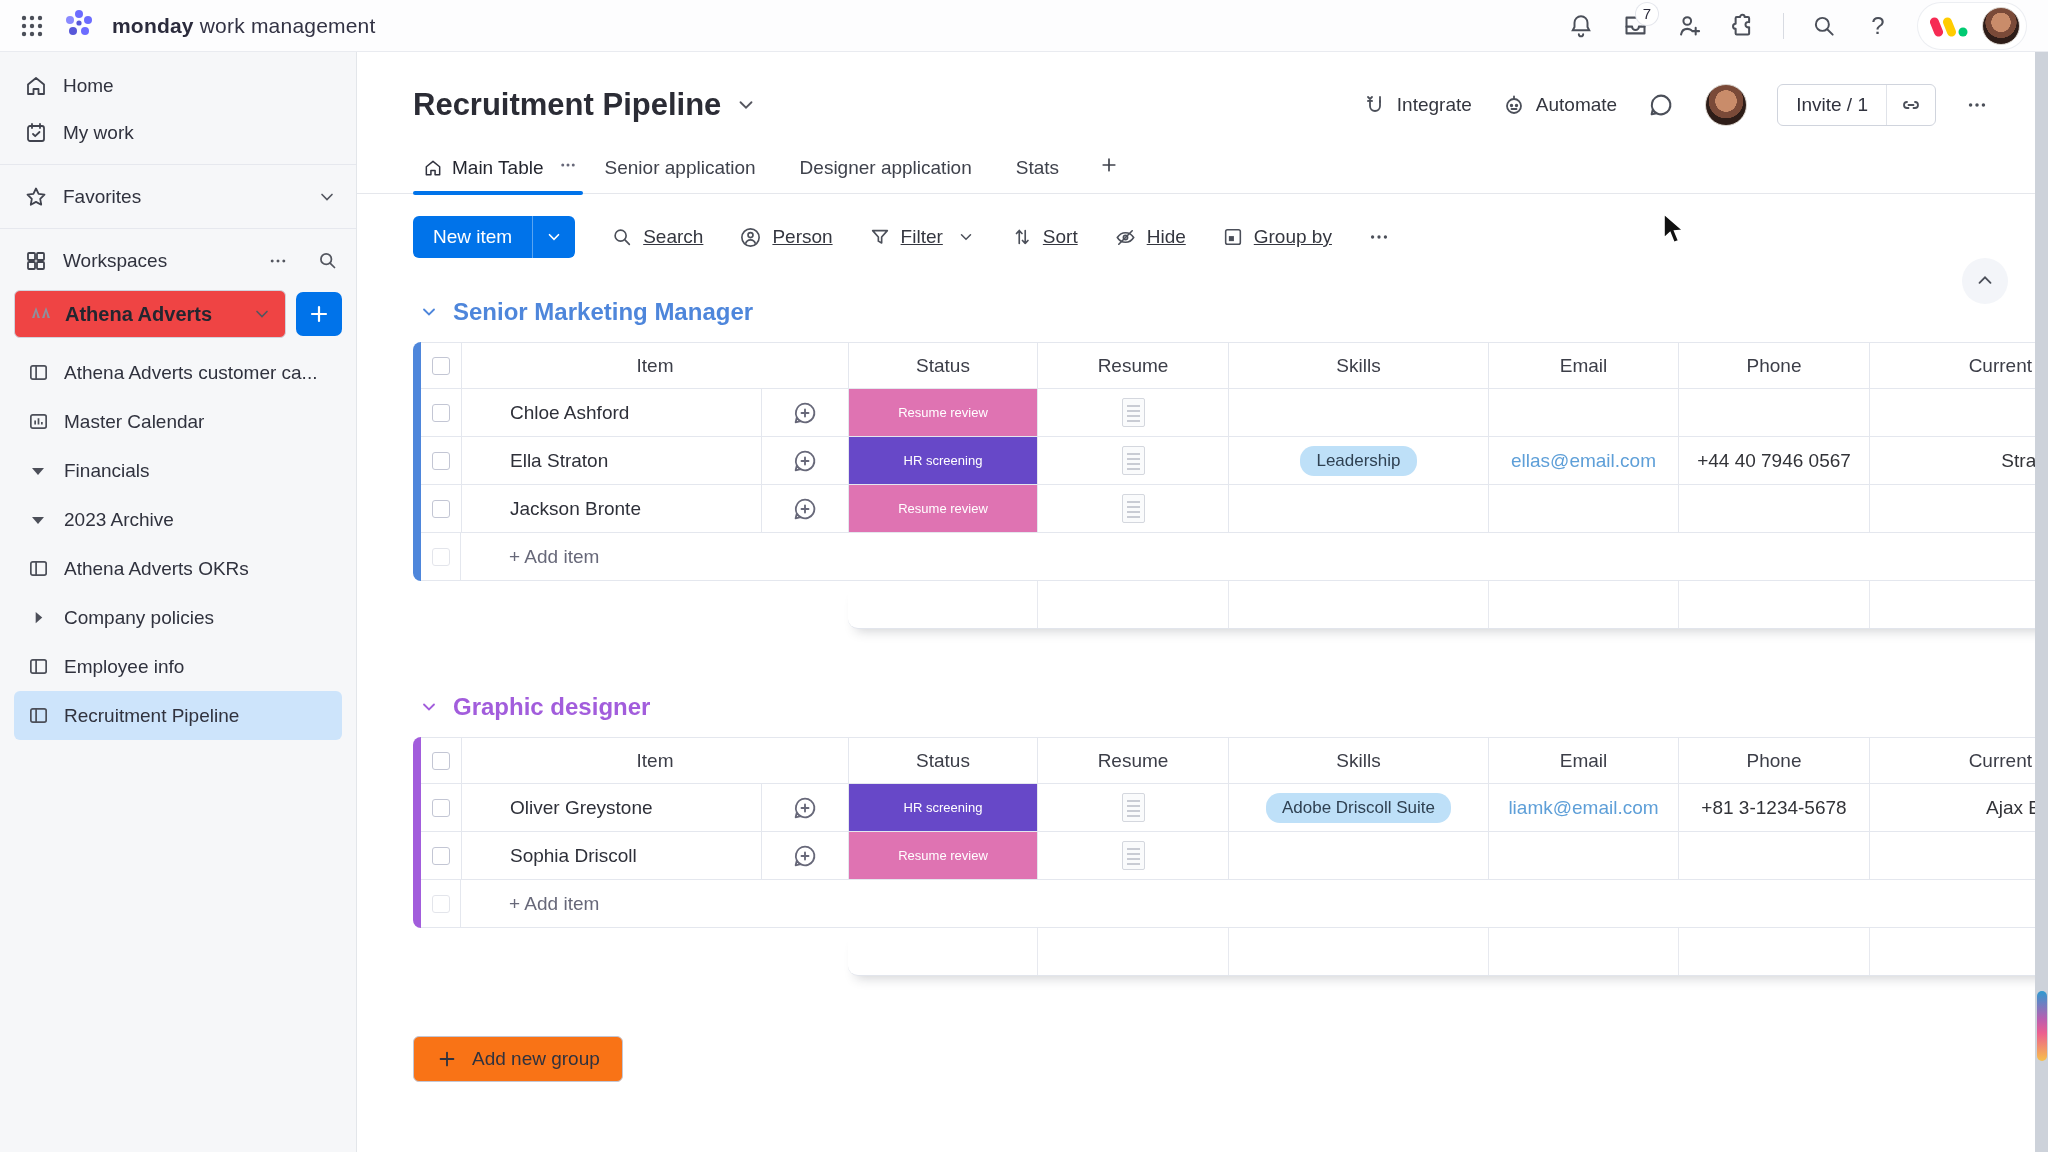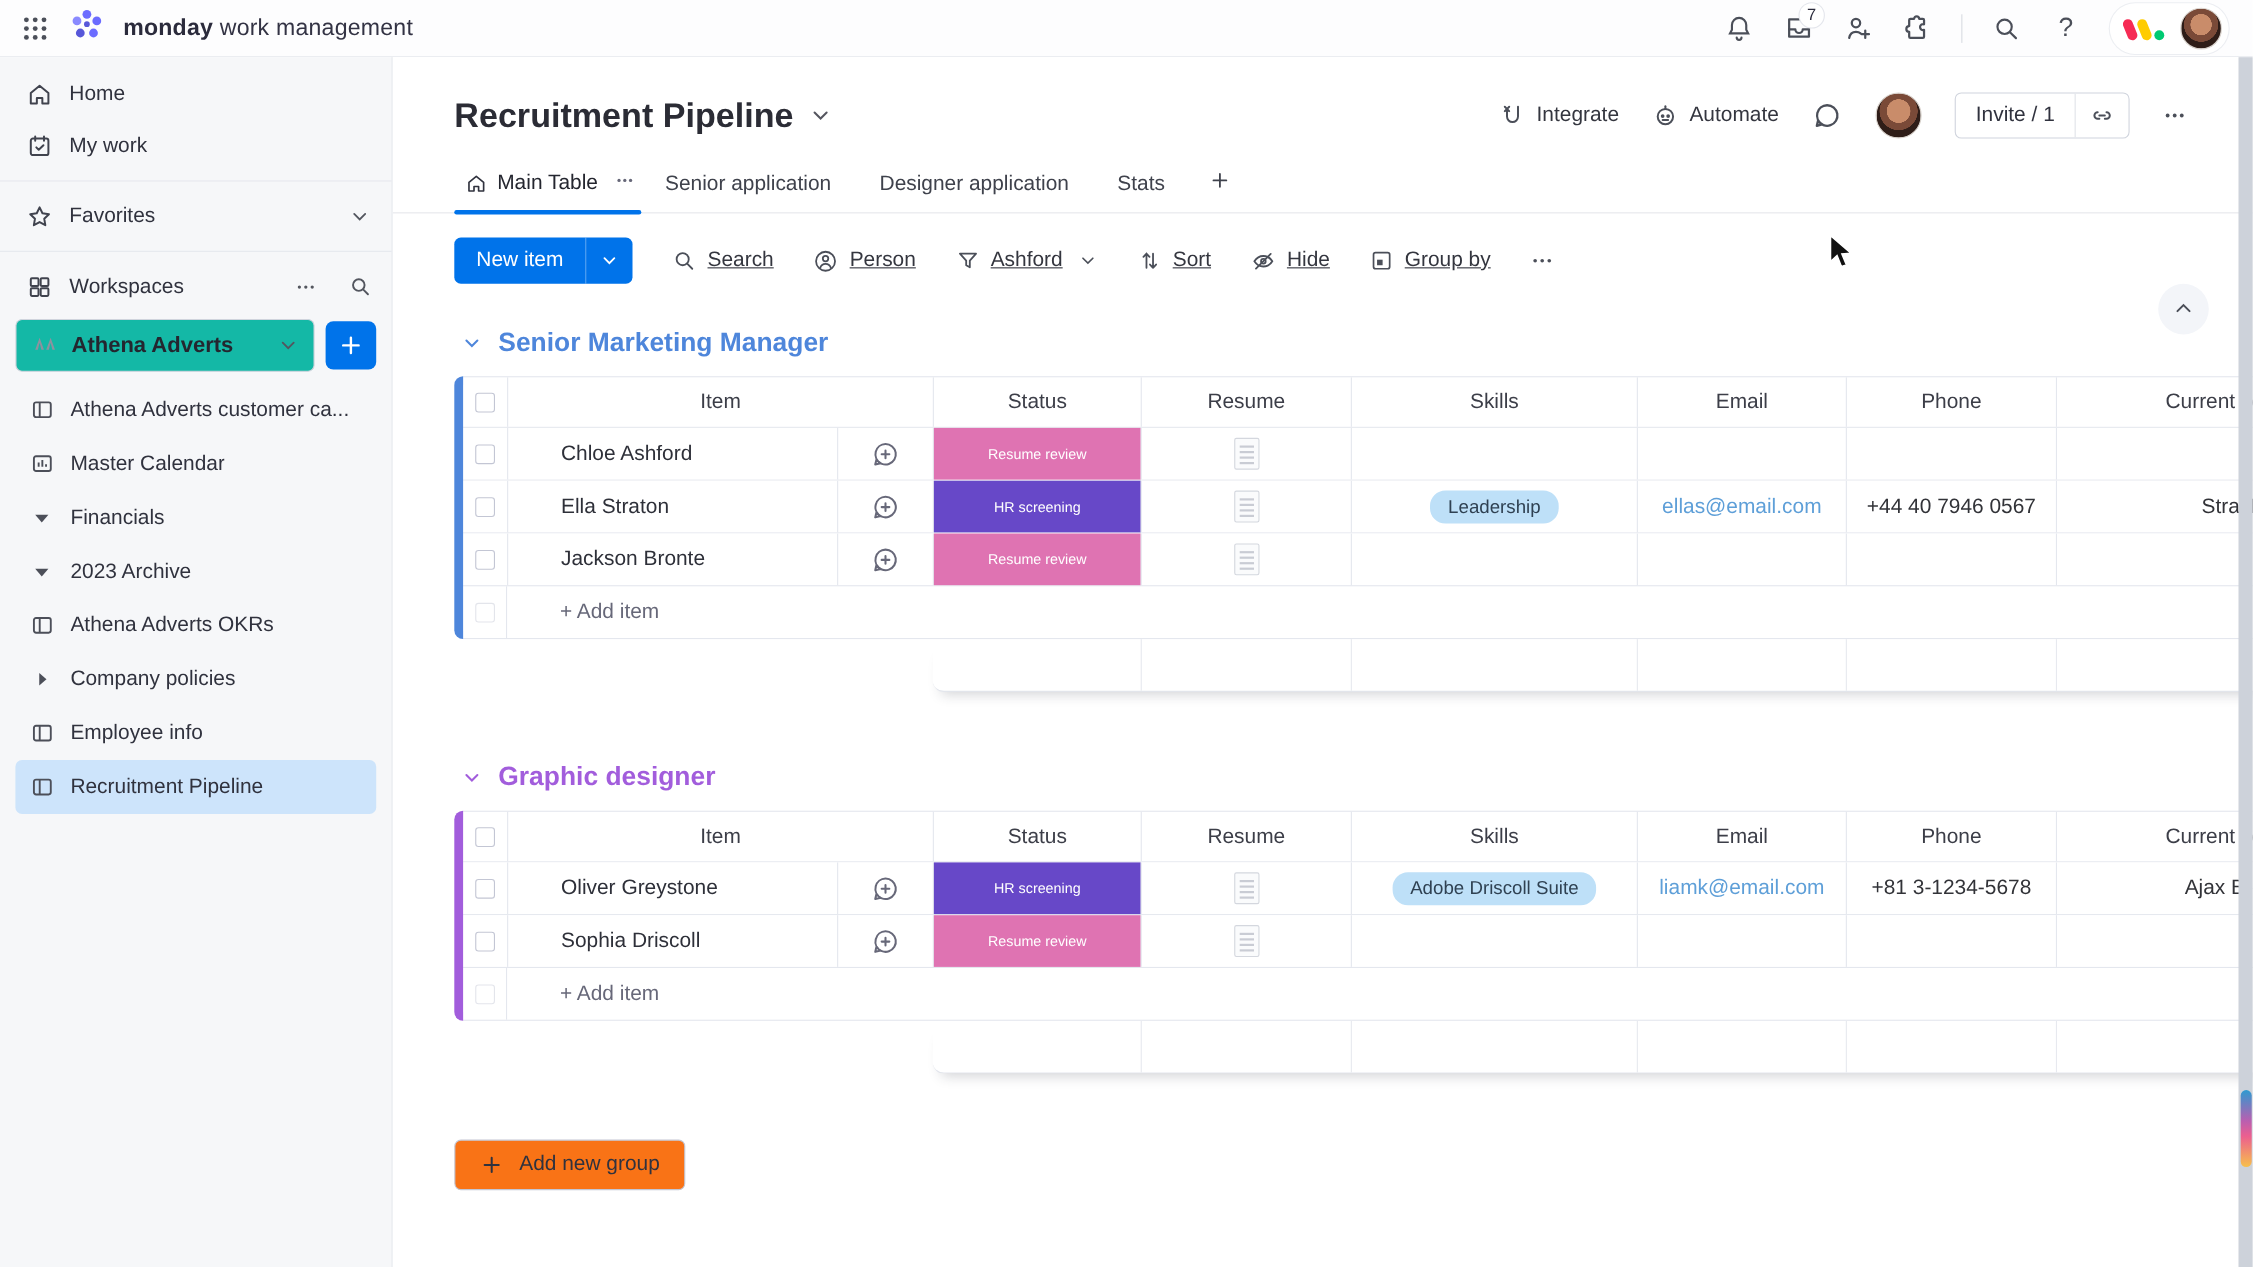--- a/index.html
+++ b/index.html
@@ -23,21 +23,21 @@
 
   
   .shell { display:flex; height:1100px; }
   .sidebar { width:357px; background:#f6f7f9; border-right:1px solid #e3e6ea; padding-top:10px; flex:none; }
   .side-item { height:47px; display:flex; align-items:center; gap:15px; padding:0 18px 0 24px; font-size:19px; color:#30323e; cursor:pointer; }
   .side-item .ic { width:24px; height:24px; color:#40434e; flex:none; display:flex; align-items:center; justify-content:center; }
   .side-sep { height:1px; background:#e6e8ee; margin:8px 0; }
   .side-item .grow { flex:1; }
   .mini-ic { width:22px; height:22px; color:#53565f; display:flex; align-items:center; justify-content:center; }
   .ws-row { display:flex; align-items:center; gap:10px; padding:6px 14px 10px 14px; }
-  .ws-select { flex:1; height:48px; background:#14b8a6; border:1px solid #d0d4dd; border-radius:6px; display:flex; align-items:center; gap:12px; padding:0 12px; cursor:pointer; }
+  .ws-select { flex:1; height:48px; background:#ef4444; border:1px solid #d0d4dd; border-radius:6px; display:flex; align-items:center; gap:12px; padding:0 12px; cursor:pointer; }
   .ws-select .ws-name { font-size:20px; font-weight:700; color:#24262f; flex:1; white-space:nowrap; overflow:hidden; }
   .ws-add { width:46px; height:44px; background:#0073ea; border-radius:7px; display:flex; align-items:center; justify-content:center; color:#fff; cursor:pointer; }
   .board-item { height:49px; display:flex; align-items:center; gap:14px; margin:0 14px; padding:0 10px 0 12px; border-radius:6px; font-size:19px; color:#30323e; cursor:pointer; white-space:nowrap; overflow:hidden; }
   .board-item .ic { width:24px; height:24px; color:#4c4f59; flex:none; display:flex; align-items:center; justify-content:center; }
   .board-item.selected { background:#cde4fb; }
   .board-item .lbl { overflow:hidden; text-overflow:ellipsis; }
 
   
   .main { flex:1; position:relative; overflow:hidden; background:#fff; }
   .board-header { display:flex; align-items:center; justify-content:space-between; padding:32px 60px 0 56px; }
@@ -446,21 +446,21 @@
               </svg>
             </span>
           <span>Person</span>
         </div>
         <div class="tool">
           <span class="ic">
               <svg width="22" height="22" viewBox="0 0 24 24" fill="none" stroke="currentColor" stroke-width="1.8" stroke-linejoin="round">
                 <path d="M4 5h16l-6.2 7v6.5l-3.6-2V12z"></path>
               </svg>
             </span>
-          <span>Ashford</span>
+          <span>Filter</span>
           <span class="ic" style="margin-left:4px;">
               <svg width="18" height="18" viewBox="0 0 24 24" fill="none" stroke="currentColor" stroke-width="2" stroke-linecap="round">
                 <path d="M6 9l6 6 6-6"></path>
               </svg>
             </span>
         </div>
         <div class="tool">
           <span class="ic">
               <svg width="22" height="22" viewBox="0 0 24 24" fill="none" stroke="currentColor" stroke-width="1.8" stroke-linecap="round" stroke-linejoin="round">
                 <path d="M9 19V5M9 5 6 8.2M9 5l3 3.2M15.5 5v14m0 0 3-3.2m-3 3.2-3-3.2"></path>

